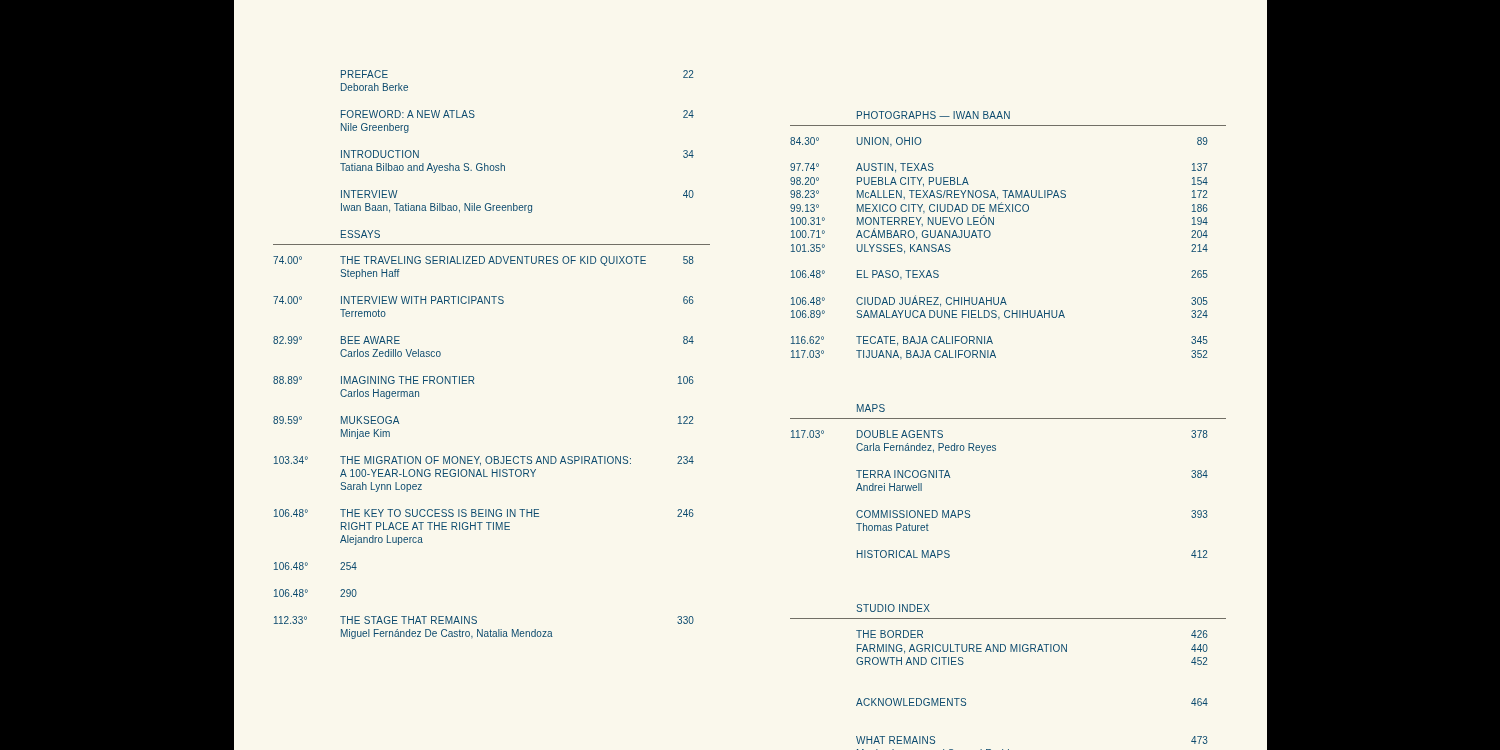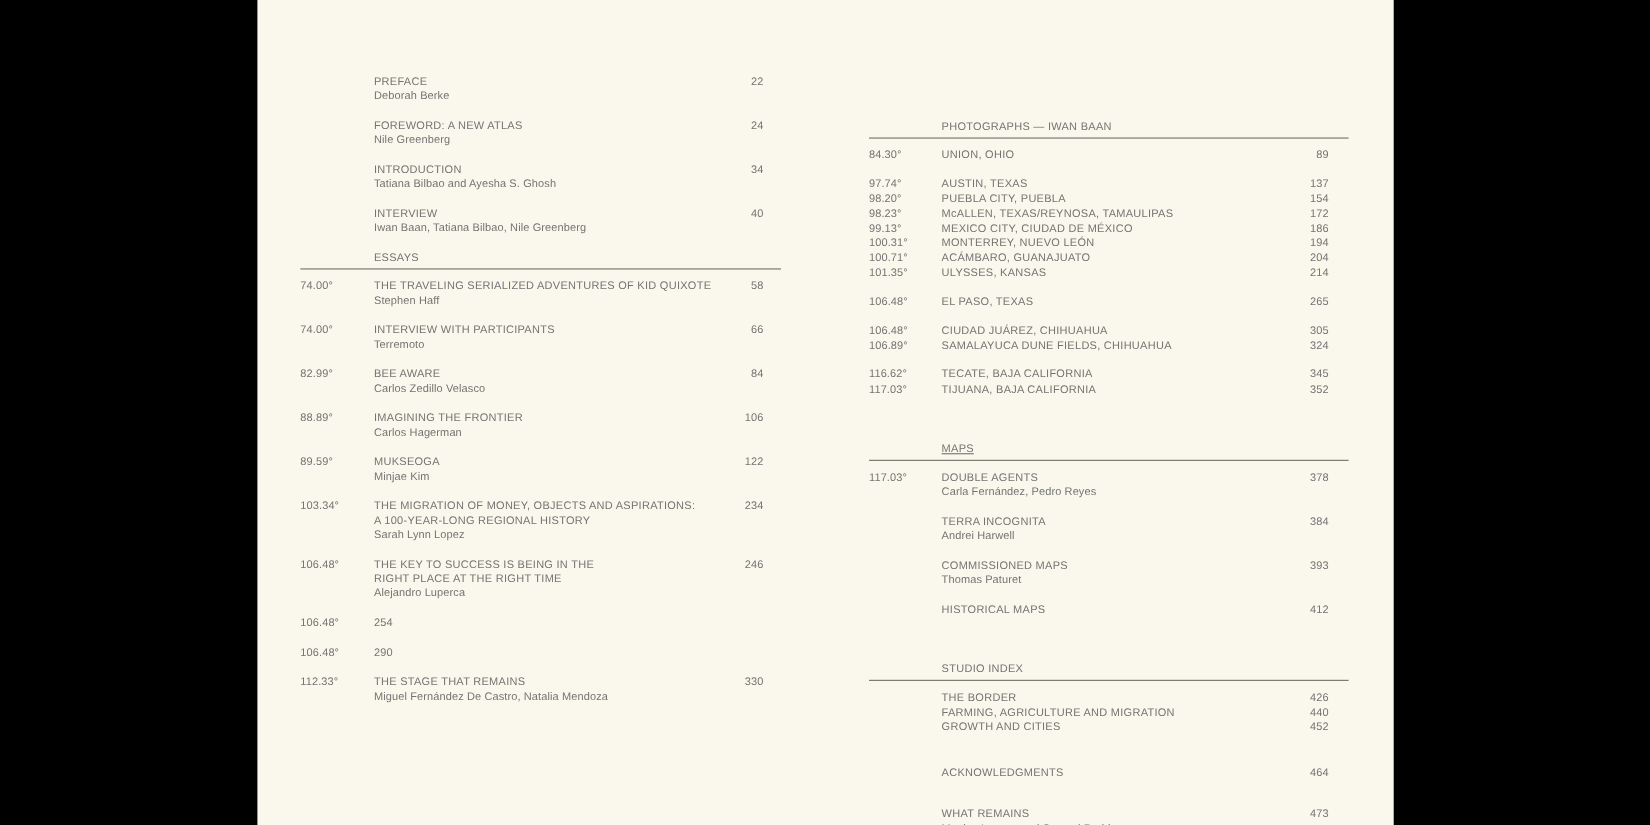--- a/index.html
+++ b/index.html
@@ -1,20 +1,20 @@
 <!DOCTYPE html>
 <html><head>
 <meta charset="utf-8">
 <style>
   * { margin:0; padding:0; box-sizing:border-box; }
   html,body { width:1500px; height:750px; overflow:hidden; }
   body { background:#000; position:relative;
          font-family:"Liberation Sans","DejaVu Sans",sans-serif; }
   .spread { position:absolute; left:234px; top:0; width:1033px; height:750px;
-            background:#faf8ec; color:#737373; }
+            background:#faf8ec; color:#0c4a6e; }
   .page { position:absolute; top:0; font-size:10px; line-height:13px; }
   #page-left  { left:39px;  width:437px; padding-top:68px; }
   #page-right { left:556px; width:436px; padding-top:68px; }
   .row { display:flex; align-items:flex-start; }
   #page-left  .row { padding-right:16px; }
   #page-right .row { padding-right:18px; }
   .coord { flex:0 0 49px; text-align:left; white-space:nowrap; letter-spacing:0.1px; }
   #page-right .coord { flex:0 0 50px; }
   .cgap { flex:0 0 18px; }
   #page-right .cgap { flex:0 0 16px; }
@@ -25,21 +25,21 @@
   .entry { margin-bottom:14px; }
   .heading { margin-left:67px; }
   #page-right .heading { margin-left:66px;margin-top:41px; }
   .rule { height:1px; background:#716f66; margin-top:3px; }
   .entries { padding-top:9px; }
   .ph-group { margin-bottom:13px; }
   .ph-row .coord, .ph-row .title, .ph-row .pnum,
   .si-row .coord, .si-row .title, .si-row .pnum { line-height:13.4px; }
   .ph-row, .si-row { line-height:13.4px; }
   .heading-essays { margin-top:12px; }
-  .heading-maps   { margin-top:26px;text-decoration:underline; }
+  .heading-maps   { margin-top:26px; }
   .heading-studio { margin-top:12px; }
   .bm-ack  { margin-top:27px; margin-bottom:0; }
   .bm-what { margin-top:25px; margin-bottom:0; }
 </style>
 </head>
 <body>
 
 <div class="spread">
 
   <div class="page" id="page-left">

